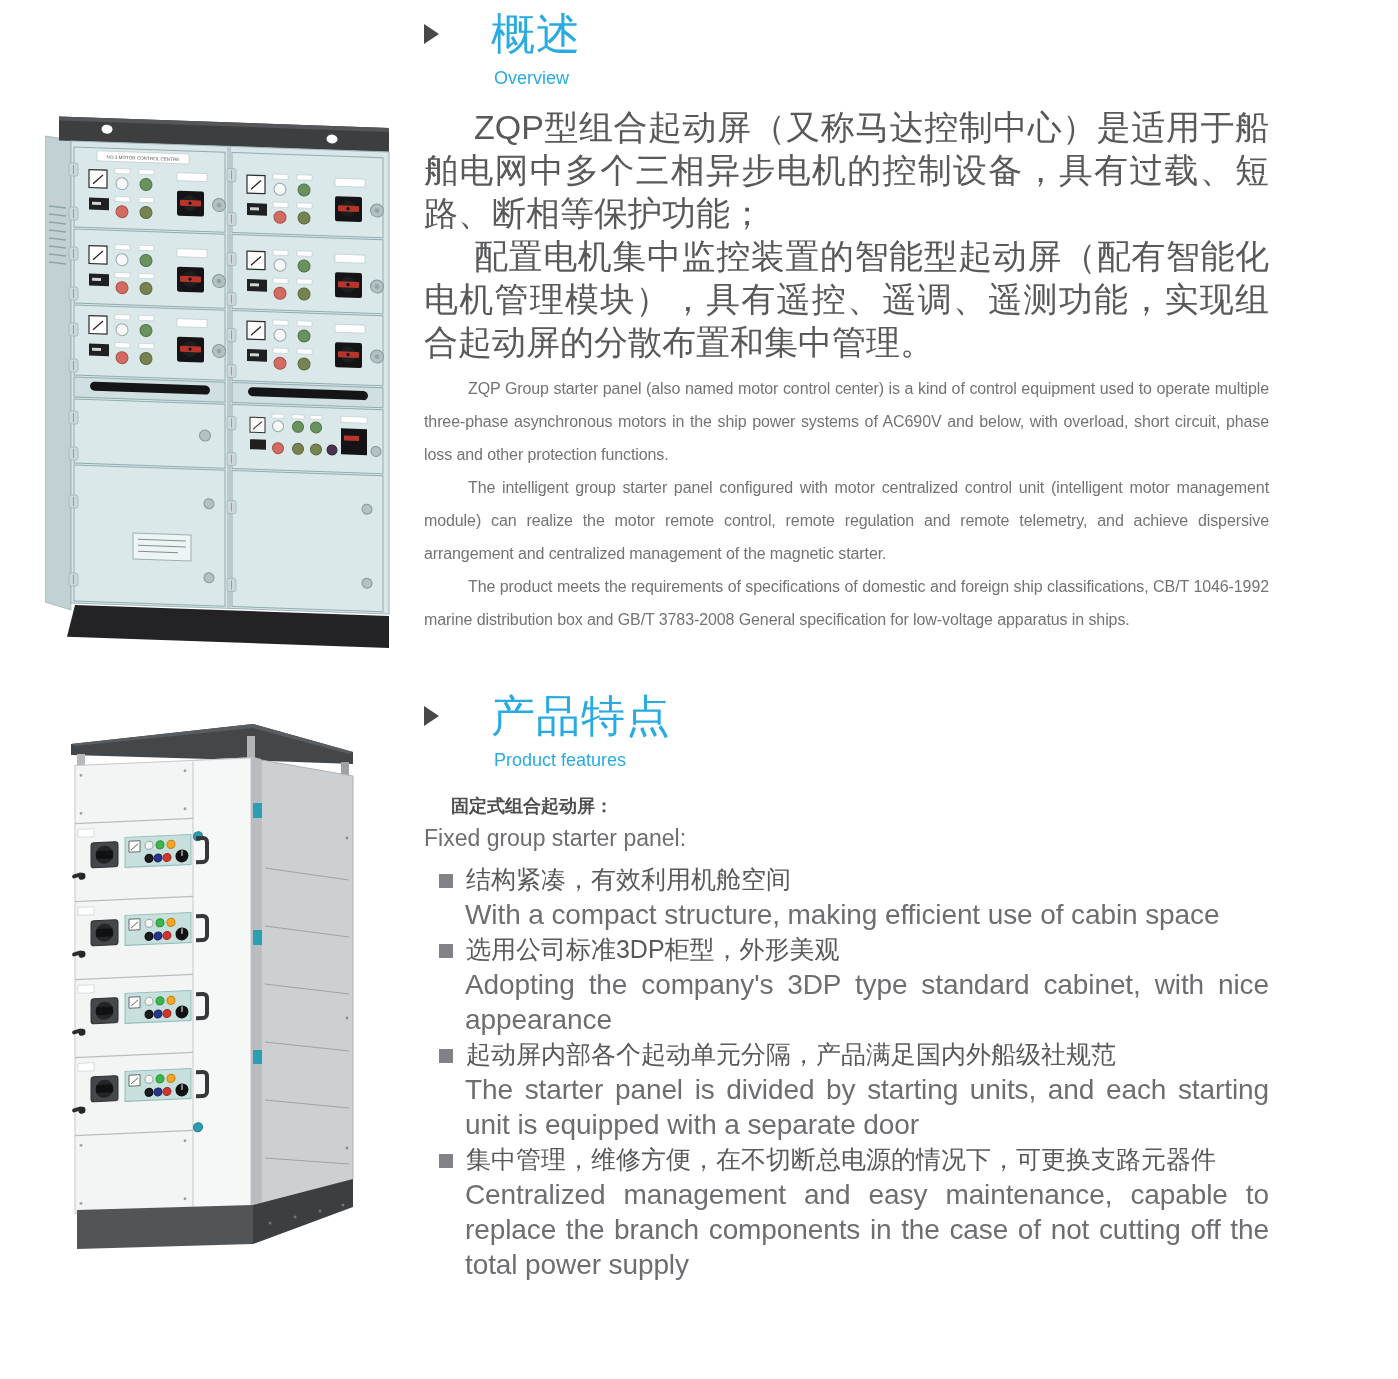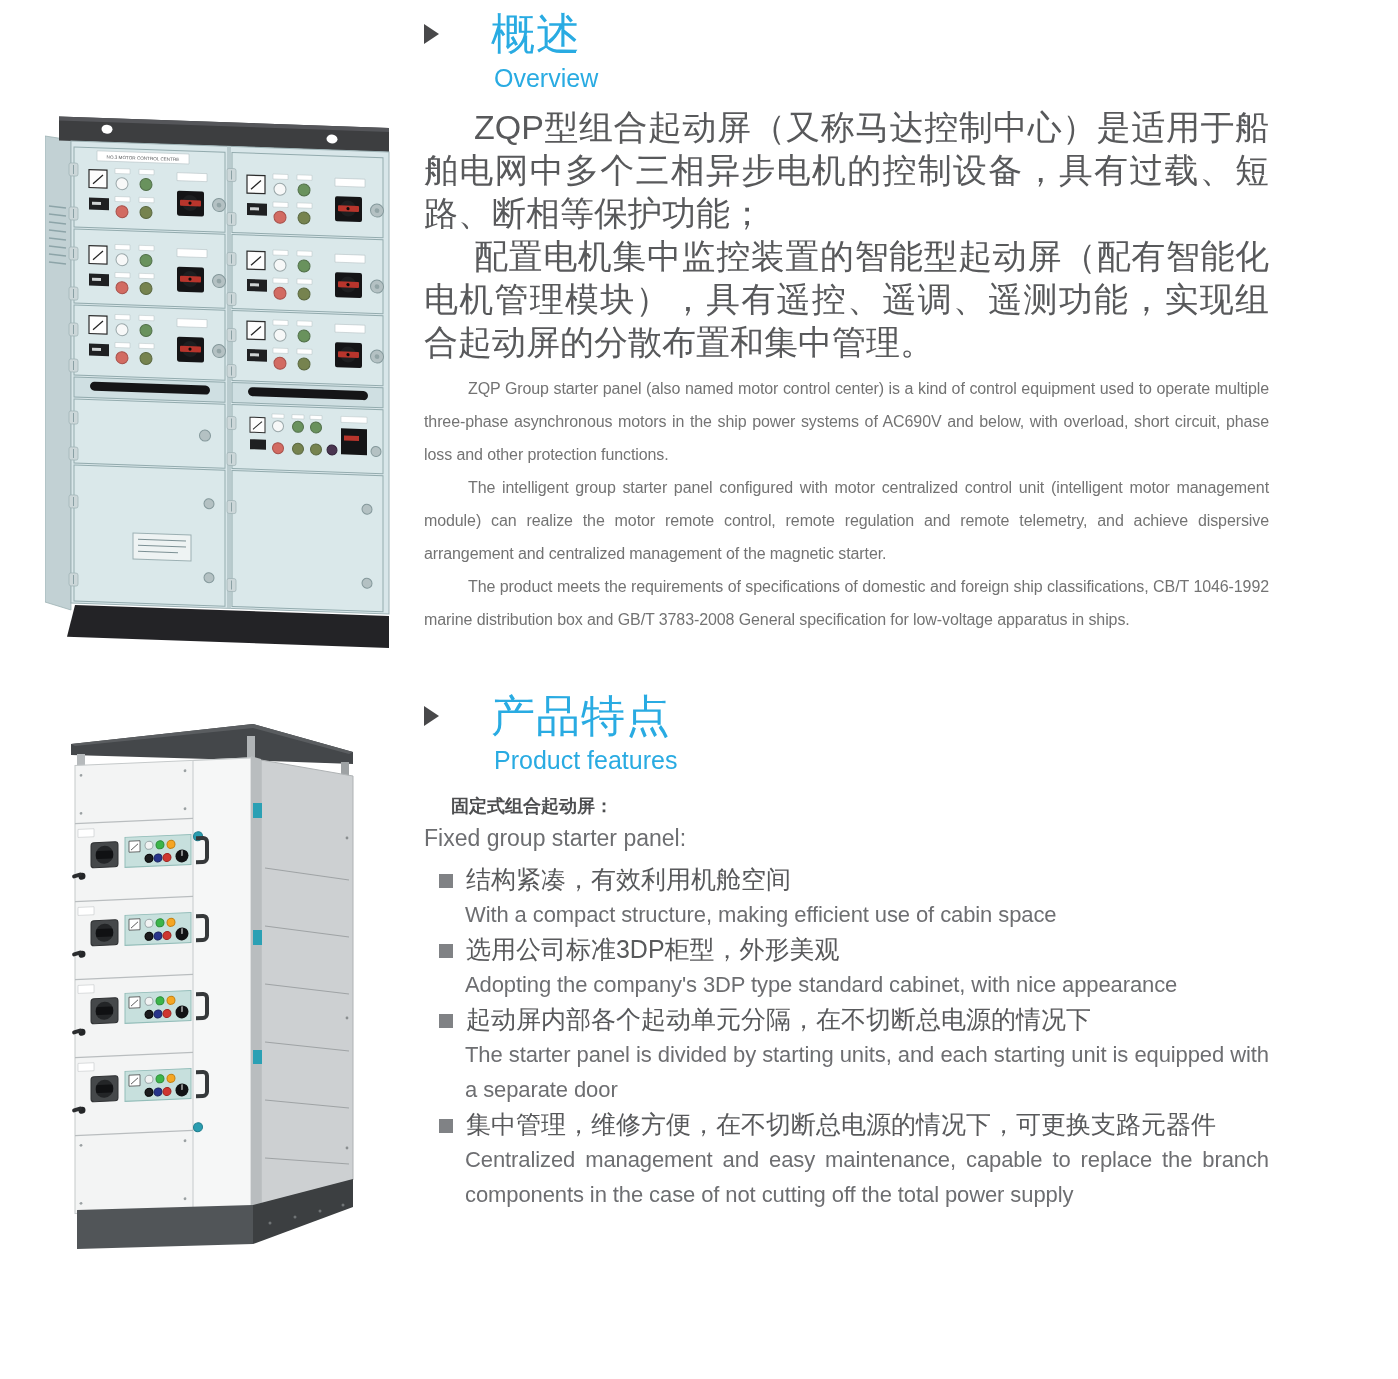--- a/index.html
+++ b/index.html
@@ -4,35 +4,35 @@
 <style>
   html,body{margin:0;padding:0;background:#ffffff;}
   .page{position:relative;width:1398px;height:1379px;background:#ffffff;overflow:hidden;
         font-family:"Liberation Sans","DejaVu Sans",sans-serif;}
   
   .content{position:absolute;left:424px;top:10px;width:845px;}
   .sec-header{display:flex;align-items:flex-start;gap:36px;}
   .marker{width:0;height:0;border-left:15px solid #48484a;border-top:10px solid transparent;
           border-bottom:10px solid transparent;margin-top:14px;margin-right:16px;flex:0 0 auto;}
   .t-cn{font-size:44px;line-height:48px;color:#29abe2;letter-spacing:1px;}
-  .t-en{font-size:25px;line-height:28px;color:#29abe2;margin-top:6px;margin-left:3px;}
+  .t-en{font-size:18px;line-height:28px;color:#29abe2;margin-top:6px;margin-left:3px;}
   .cn-para{margin:0;font-size:34px;line-height:43px;color:#58595b;text-align:justify;
            text-indent:50px;}
   .cn-block{margin-top:14px;}
   .en-block{margin-top:8px;}
   .en-para{margin:0;font-size:16px;line-height:33px;color:#737373;text-align:justify;
            text-indent:44px;letter-spacing:-0.1px;}
   .features{margin-top:56px;}
   .sub-cn{font-size:18px;font-weight:bold;color:#4d4e50;margin-left:27px;margin-top:20px;}
   .sub-en{font-size:23px;color:#6d6e71;margin-top:7px;}
   .feat-list{margin-top:10px;margin-left:15px;}
   .feat-cn-row{font-size:25px;line-height:35px;color:#58595b;}
   .bullet{display:inline-block;width:14px;height:14px;background:#808285;margin-right:6px;
           transform:translateY(0px);}
-  .feat-en{font-size:22px;line-height:35px;color:#6d6e71;margin-left:26px;text-align:justify;
+  .feat-en{font-size:28px;line-height:35px;color:#6d6e71;margin-left:26px;text-align:justify;
            letter-spacing:-0.1px;}
   
   .cab1{position:absolute;left:45px;top:110px;}
   .cab2{position:absolute;left:65px;top:718px;}
 </style>
 </head>
 <body>
 
 <div class="page">
 
@@ -324,21 +324,21 @@
         <div class="feat-item">
           <div class="feat-cn-row">
             <span class="bullet"></span>
             <span>选用公司标准3DP柜型，外形美观</span>
           </div>
           <div class="feat-en">Adopting the company's 3DP type standard cabinet, with nice appearance</div>
         </div>
         <div class="feat-item">
           <div class="feat-cn-row">
             <span class="bullet"></span>
-            <span>起动屏内部各个起动单元分隔，在不切断总电源的情况下</span>
+            <span>起动屏内部各个起动单元分隔，产品满足国内外船级社规范</span>
           </div>
           <div class="feat-en">The starter panel is divided by starting units, and each starting unit is equipped with a separate door</div>
         </div>
         <div class="feat-item">
           <div class="feat-cn-row">
             <span class="bullet"></span>
             <span>集中管理，维修方便，在不切断总电源的情况下，可更换支路元器件</span>
           </div>
           <div class="feat-en">Centralized management and easy maintenance, capable to replace the branch components in the case of not cutting off the total power supply</div>
         </div>

